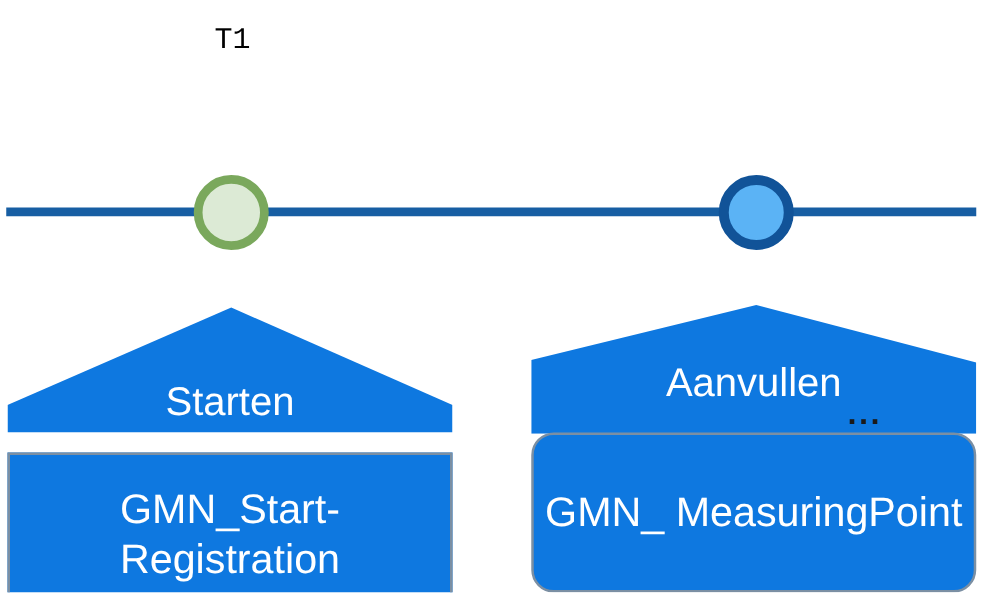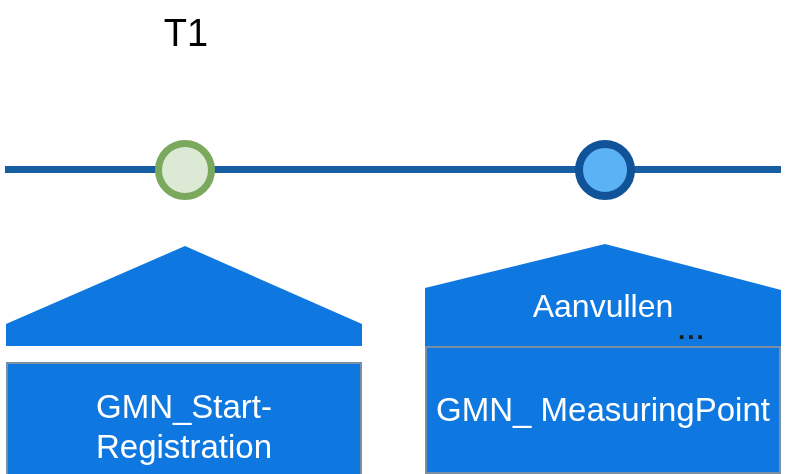--- a/index.html
+++ b/index.html
@@ -47,24 +47,25 @@
     top: 140px;
     border: 8px solid #115398;
     background: #5BB3F5;
   }
 
   
   .time-label {
     position: absolute;
     top: 16px;
     color: #000000;
-    font-size: 38px;
+    font-size: 24px;
     line-height: 34px;
     text-align: center;
     white-space: nowrap;
+    font-family: Liberation Mono, monospace;
   }
   .time-label.t1 { left: 136px; width: 100px; }
   .time-label.t2 { left: 556px; width: 100px; }
 
   
   .step-group {
     position: absolute;
   }
   .step-group.left  { left: 6px;   top: 242px; width: 356px; height: 232px; }
   .step-group.right { left: 425px; top: 240px; width: 356px; height: 234px; }
@@ -114,21 +115,21 @@
     color: #ffffff;
     font-size: 33px;
     line-height: 40px;
     text-align: center;
     display: flex;
     align-items: center;
     justify-content: center;
     padding: 0 4px;
   }
   .step-group.left  .step-body { top: 103px; height: 129px; margin-top: 17px; }
-  .step-group.right .step-body { top: 106px; height: 128px; }
+  .step-group.right .step-body { top: 106px; height: 128px; border-radius: 18px; }
 
   .step-body-label { display: block; width: 100%; }
 </style>
 </head>
 <body>
 
 <div id="canvas">
 
   <div class="timeline-axis"></div>
 
@@ -136,20 +137,21 @@
 
   <div class="milestone t1"></div>
   <div class="milestone t2"></div>
 
   <div class="step-group left">
     <div class="step-roof">
       <svg viewBox="0 0 356 104" preserveAspectRatio="none" xmlns="http://www.w3.org/2000/svg" aria-hidden="true">
         <polygon points="0,82 179,4 356,82 356,104 0,104" fill="#0E78E0"></polygon>
       </svg>
     </div>
+    <div class="step-roof-label">Starten</div>
     <div class="step-body">
       <span class="step-body-label">GMN_Start-Registration</span>
     </div>
   </div>
 
   <div class="step-group right">
     <div class="step-roof">
       <svg viewBox="0 0 356 107" preserveAspectRatio="none" xmlns="http://www.w3.org/2000/svg" aria-hidden="true">
         <polygon points="0,48 180,4 356,50 356,107 0,107" fill="#0E78E0"></polygon>
       </svg>

